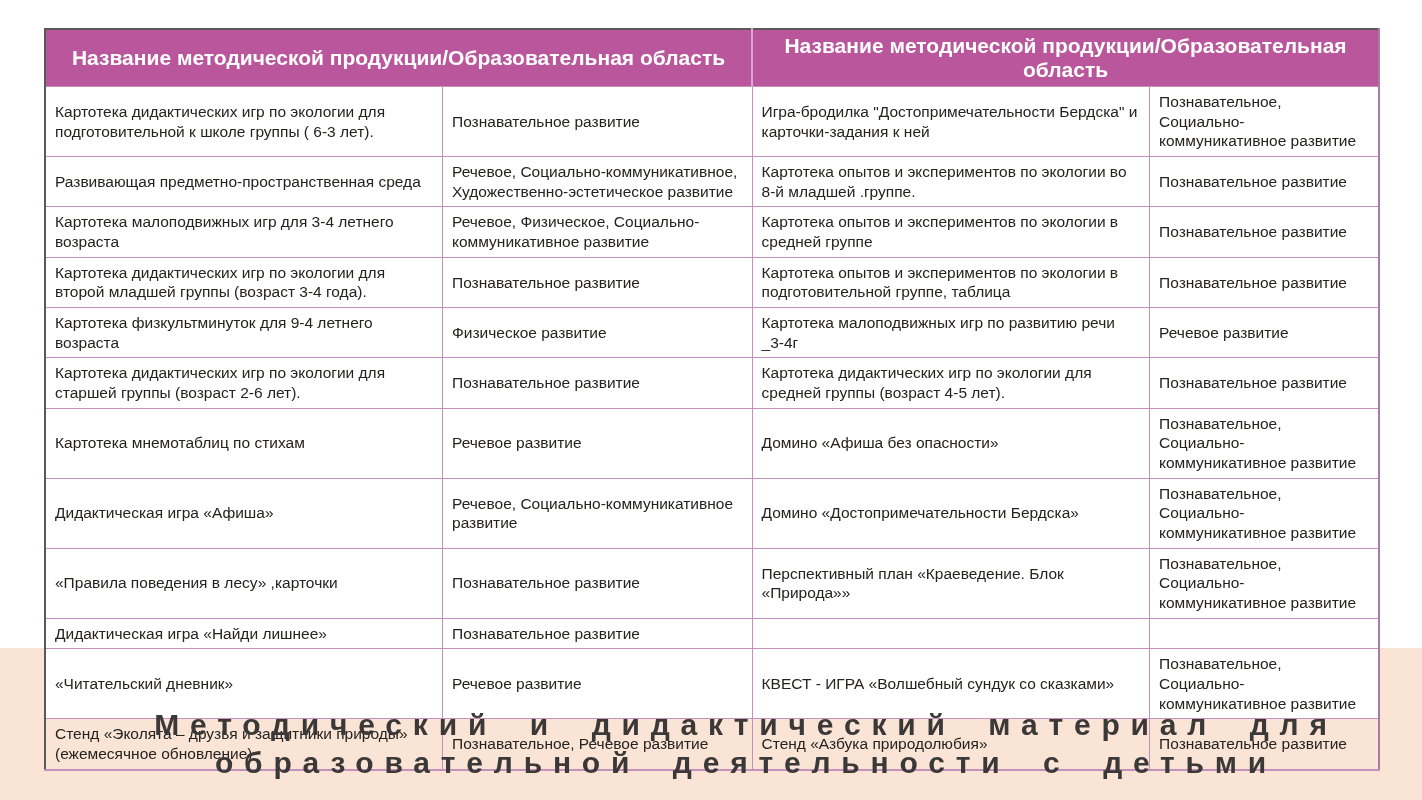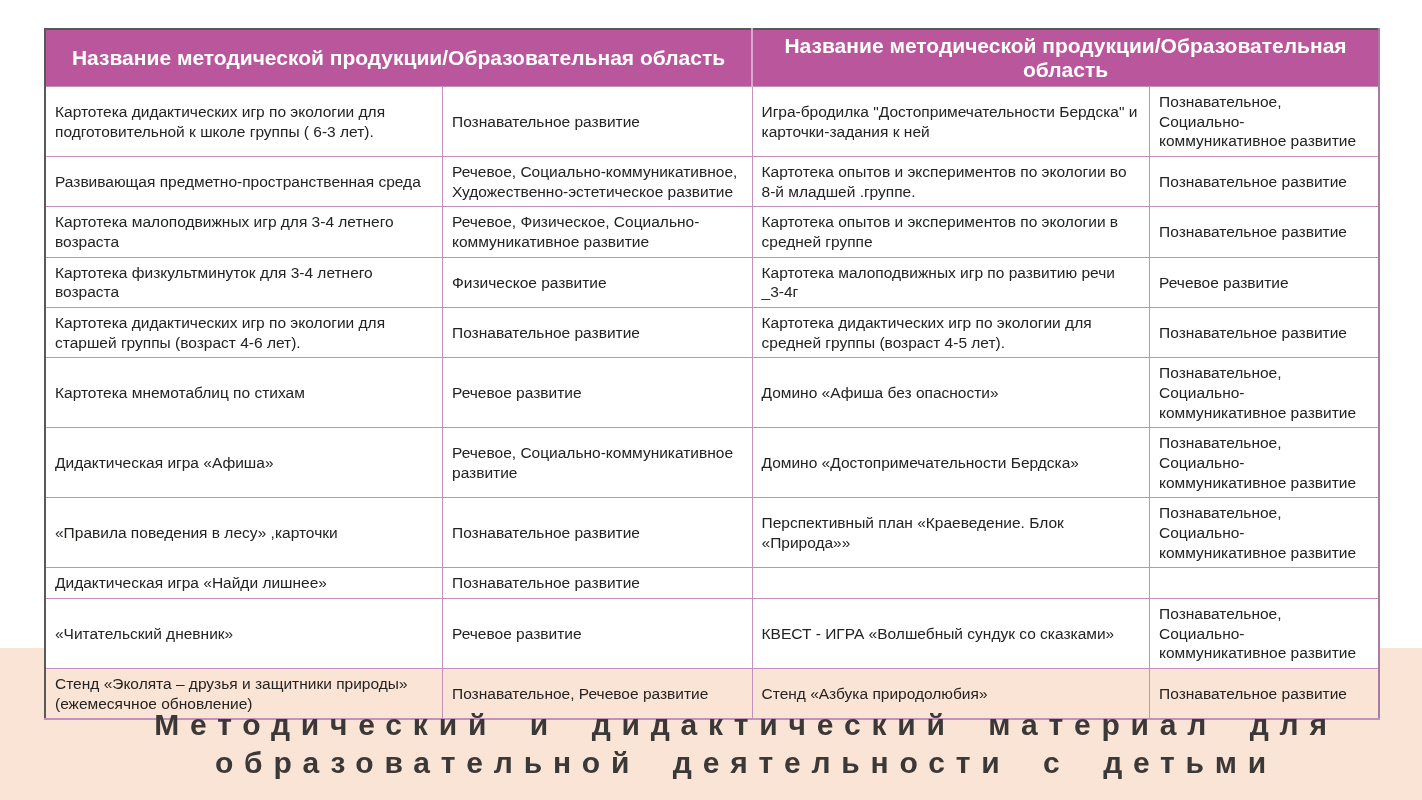--- a/index.html
+++ b/index.html
@@ -90,27 +90,33 @@
     <td>Картотека опытов и экспериментов по экологии во 8-й младшей .группе.</td>
     <td>Познавательное развитие</td>
   </tr>
       <tr>
     <td>Картотека малоподвижных игр для 3-4 летнего возраста</td>
     <td>Речевое, Физическое, Социально-коммуникативное развитие</td>
     <td>Картотека опытов и экспериментов по экологии в средней группе</td>
     <td>Познавательное развитие</td>
   </tr>
       <tr>
-    <td>Картотека физкультминуток для 3-4 летнего возраста</td>
+    <td>Картотека дидактических игр по экологии для второй младшей группы (возраст 3-4 года).</td>
+    <td>Познавательное развитие</td>
+    <td>Картотека опытов и экспериментов по экологии в подготовительной группе, таблица</td>
+    <td>Познавательное развитие</td>
+  </tr>
+      <tr>
+    <td>Картотека физкультминуток для 9-4 летнего возраста</td>
     <td>Физическое развитие</td>
     <td>Картотека малоподвижных игр по развитию речи _3-4г</td>
     <td>Речевое развитие</td>
   </tr>
       <tr>
-    <td>Картотека дидактических игр по экологии для старшей группы (возраст 4-6 лет).</td>
+    <td>Картотека дидактических игр по экологии для старшей группы (возраст 2-6 лет).</td>
     <td>Познавательное развитие</td>
     <td>Картотека дидактических игр по экологии для средней группы (возраст 4-5 лет).</td>
     <td>Познавательное развитие</td>
   </tr>
       <tr>
     <td>Картотека мнемотаблиц по стихам</td>
     <td>Речевое развитие</td>
     <td>Домино «Афиша без опасности»</td>
     <td>Познавательное, Социально-коммуникативное развитие</td>
   </tr>

